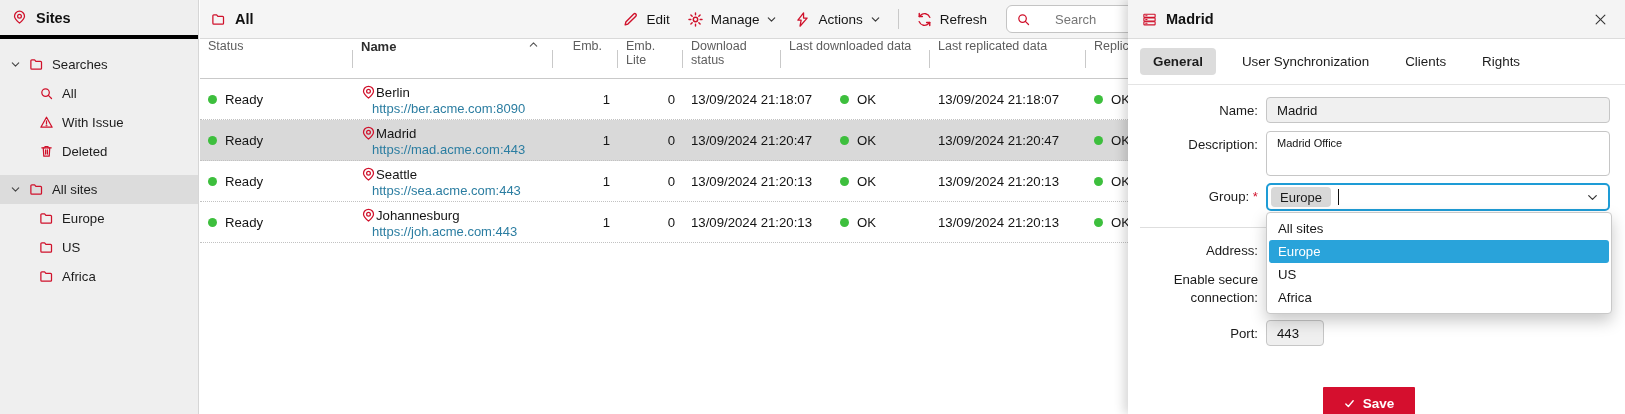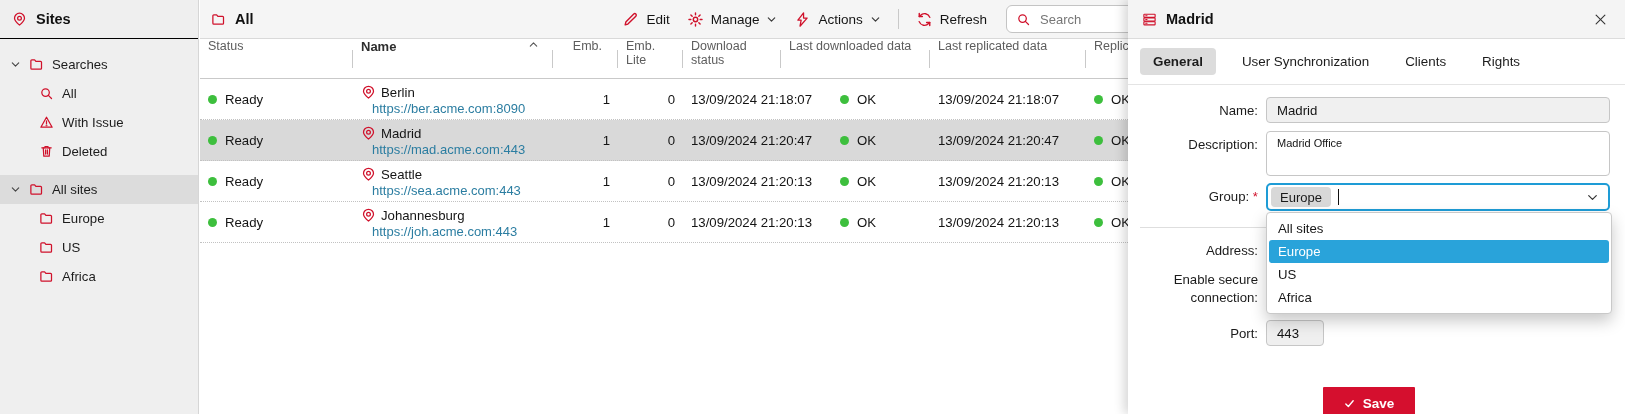--- a/index.html
+++ b/index.html
@@ -14,41 +14,41 @@
   .ic { width:15px; height:15px; flex:0 0 auto; }
   .ic-lg { width:17px; height:17px; flex:0 0 auto; }
   .ic-sm { width:11px; height:11px; flex:0 0 auto; }
   .red-ic { color:var(--accent-red); }
   .dark-ic { color:#3a3a3a; }
 
   
   .sidebar { position:absolute; left:0; top:0; width:199px; height:414px;
     background:#efefef; border-right:1px solid #d6d6d6; }
   .sidebar-header { height:39px; display:flex; align-items:center; gap:9px;
-    padding:0 12px; border-bottom:1px solid #000000; }
+    padding:0 12px; border-bottom:4px solid #000000; }
   .sidebar-title { font-weight:bold; font-size:14.5px; color:#111; }
   .tree { padding-top:11px; }
   .tree-item { height:29px; display:flex; align-items:center; gap:8px;
     padding-left:10px; cursor:default; color:#1c1c1c; font-size:13.2px; }
   .tree-item .chev { width:11px; height:11px; color:#444; }
   .tree-item.child { padding-left:39px; }
   .tree-item.selected { background:#dcdcdc; }
   .tree-gap { height:9px; }
 
   
   .main { position:absolute; left:200px; top:0; width:928px; height:414px;
     background:#fff; overflow:hidden; }
   .main-header { height:39px; background:#f5f5f5; border-bottom:1px solid #d9d9d9;
     display:flex; align-items:center; gap:9px; padding:0 0 0 11px; }
   .main-title { font-weight:bold; font-size:14.5px; color:#111; }
   .toolbar { margin-left:auto; display:flex; align-items:center; gap:17px; }
   .tool { display:flex; align-items:center; gap:7px; font-size:13.5px; color:#141414; cursor:default; white-space:nowrap; }
   .vdiv { width:1px; height:20px; background:#c9c9c9; }
   .searchbox { width:142px; height:28px; background:#fff; border:1px solid #c4c4c4;
-    border-radius:6px; display:flex; align-items:center; gap:7px; padding:0 9px;
+    border-radius:6px; display:flex; align-items:center; gap:22px; padding:0 9px;
     margin-left:2px; margin-right:-20px; flex:0 0 auto; }
   .searchbox input { border:none; outline:none; background:transparent; width:100%;
     font-size:13px; color:#333; font-family:inherit; }
   .searchbox input::placeholder { color:#767676; }
 
   
   .thead { display:flex; align-items:center; height:40px; width:1010px;
     border-bottom:1px solid #c9c9c9; color:#5d5d5d; font-size:12.5px; }
   .th { height:100%; display:flex; align-items:flex-start; padding:0 8px; position:relative; flex:none; }
   .th.sep::after { content:""; position:absolute; right:0; top:11px; height:18px; width:1px; background:#c9c9c9; }
@@ -60,21 +60,21 @@
   .c-ds { width:98px; }
   .c-lrd { width:156px; }
   .c-rep { width:124px; }
   .th.c-name { color:#2e2e2e; font-weight:bold; font-size:13px; justify-content:space-between; }
   .row { display:flex; align-items:center; height:41px; width:1010px;
     border-bottom:1px dotted #c2c2c2; font-size:13.2px; color:#141414; }
   .row.selected { background:#d9d9d9; }
   .td { height:100%; display:flex; align-items:center; padding:0 8px; flex:none; }
   .dot { width:9px; height:9px; border-radius:50%; background:var(--status-green); margin-right:8px; flex:0 0 auto; }
   .name-cell { flex-direction:column; align-items:flex-start; justify-content:center; gap:0; padding-top:2px; }
-  .name-line { display:flex; align-items:center; gap:5px; }
+  .name-line { display:flex; align-items:center; }
   .url { color:var(--link-blue); font-size:13px; text-decoration:none; margin-top:1px;padding-left:11px; }
 
   
   .panel { position:absolute; left:1128px; top:0; width:497px; height:414px;
     background:#fff; box-shadow:-4px 0 10px rgba(0,0,0,0.16); z-index:3; }
   .panel-header { height:39px; background:#f4f4f4; border-bottom:1px solid #dcdcdc;
     display:flex; align-items:center; gap:9px; padding:0 17px 0 14px; }
   .panel-title { font-weight:bold; font-size:14.5px; color:#111; }
   .close-btn { margin-left:auto; width:15px; height:15px; color:#333; cursor:default; }
   .tabs { display:flex; align-items:center; gap:16px; padding:9px 0 9px 12px;

